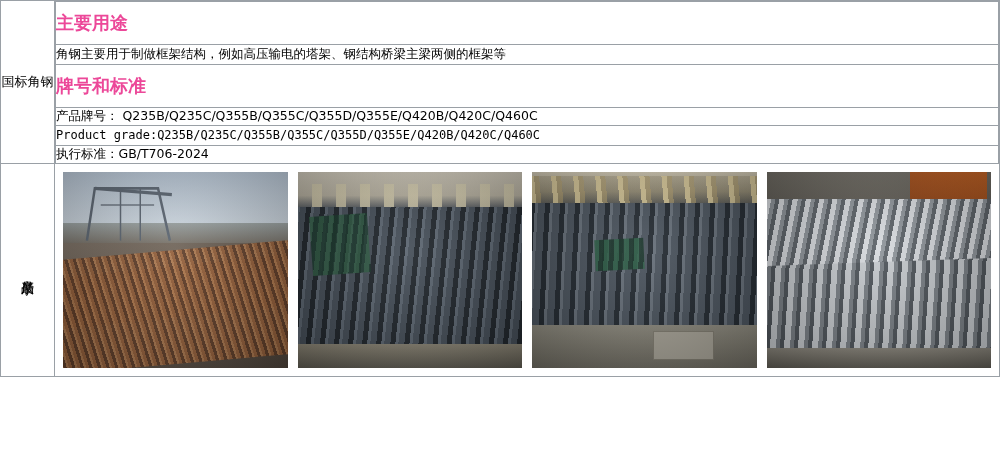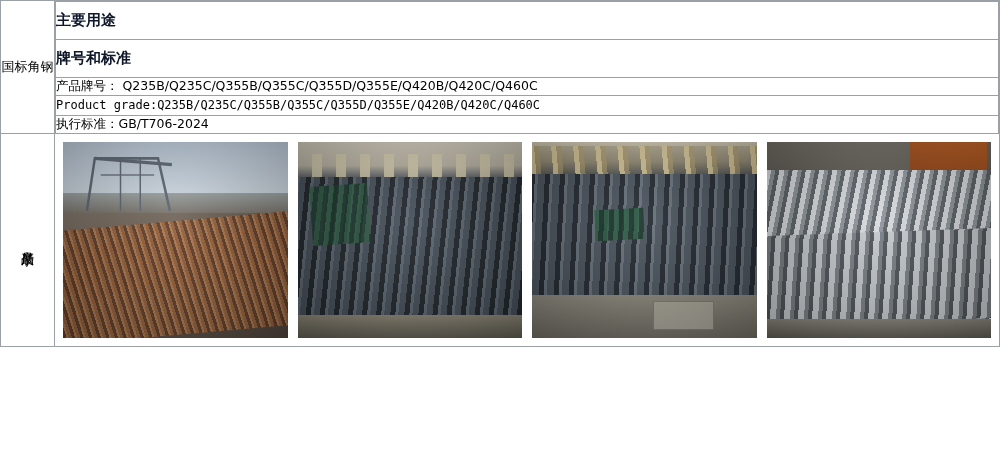--- a/index.html
+++ b/index.html
@@ -62,23 +62,23 @@
   .inner td {
     border: none;
     border-bottom: 1px solid #9aa0a6;
     padding: 7px 9px;
     vertical-align: middle;
   }
   .inner tr:last-child td {
     border-bottom: none;
   }
   .h-title {
-    font-size: 15px;
+    font-size: 18px;
     font-weight: bold;
-    color: #0f172a;
+    color: #ec4899;
     font-family: Liberation Serif, serif;
     padding-top: 9px !important;
     padding-bottom: 9px !important;
   }
   .cn-text {
     font-size: 12.5px;
     color: #000;
     font-family: "DejaVu Sans", sans-serif;
     line-height: 1.5;
   }
@@ -263,20 +263,23 @@
     <tbody>
         <tr>
       <td class="rowhead">
         <span>国标角钢</span>
       </td>
       <td class="content">
         <table class="inner">
           <tbody>
                 <tr>
             <td class="h-title">主要用途</td>
+          </tr>
+          <tr>
+            <td class="cn-text">角钢主要用于制做框架结构，例如高压输电的塔架、钢结构桥梁主梁两侧的框架等</td>
           </tr>
           <tr>
             <td class="h-title">牌号和标准</td>
           </tr>
           <tr>
             <td class="mixed">产品牌号：  Q235B/Q235C/Q355B/Q355C/Q355D/Q355E/Q420B/Q420C/Q460C</td>
           </tr>
           <tr>
             <td class="mono">Product grade:Q235B/Q235C/Q355B/Q355C/Q355D/Q355E/Q420B/Q420C/Q460C</td>
           </tr>

